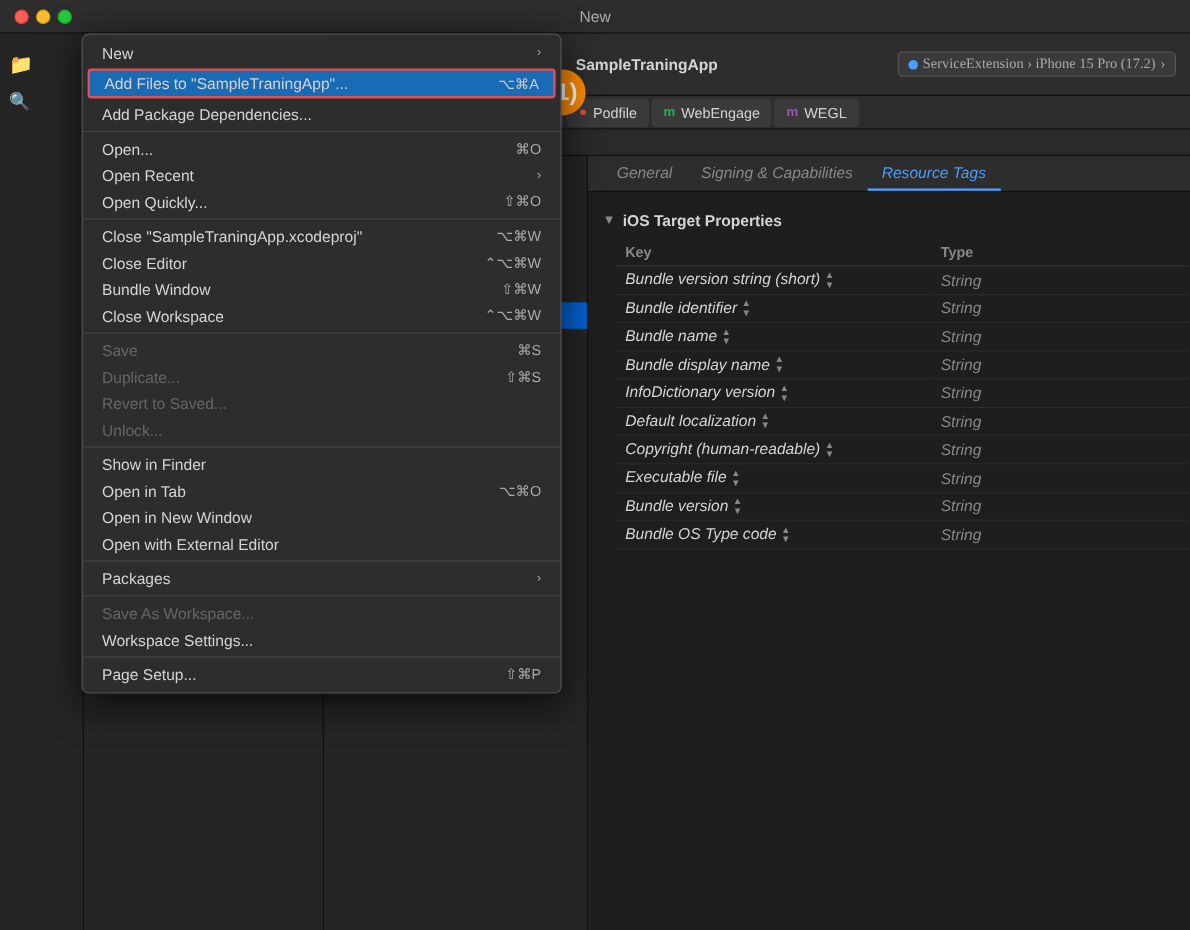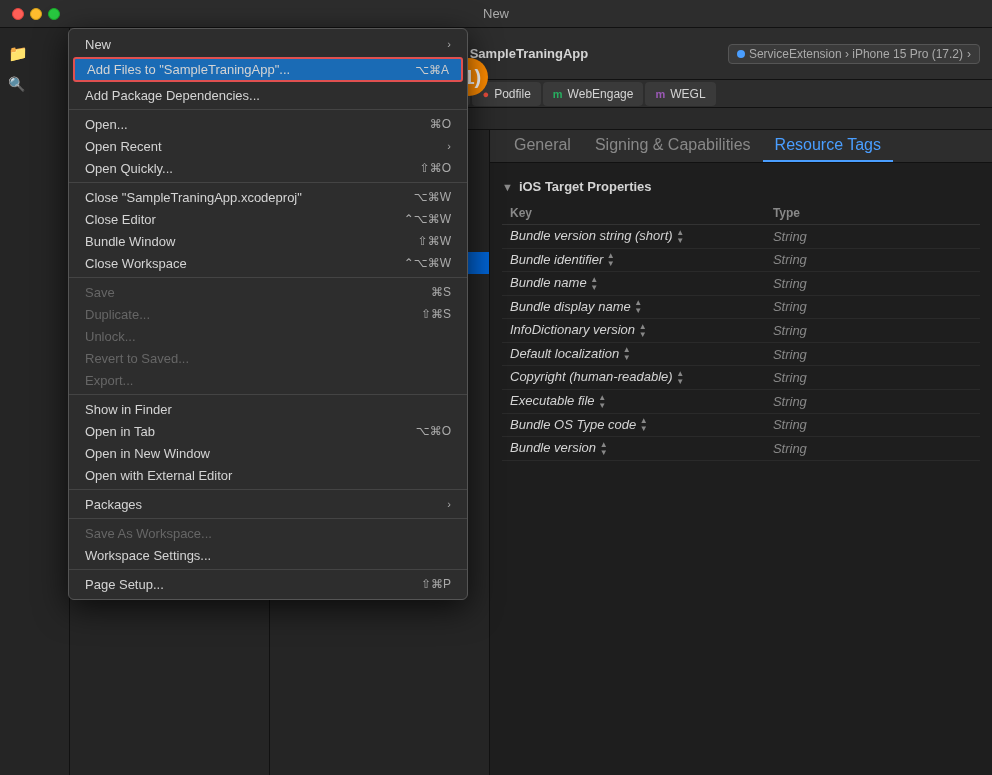--- a/index.html
+++ b/index.html
@@ -150,20 +150,21 @@
     .device-badge {
       background: #3a3a3a;
       border: 1px solid #555;
       border-radius: 4px;
       padding: 2px 8px;
       font-size: 12px;
       color: #aaa;
       display: flex;
       align-items: center;
       gap: 4px;
+      font-family: Liberation Serif, serif;
     }
     .device-dot {
       width: 8px;
       height: 8px;
       border-radius: 50%;
       background: #4a9eff;
     }
 
     
     .tab-bar {
@@ -260,24 +261,25 @@
       flex-direction: column;
     }
     .inspector-tabs {
       display: flex;
       background: #2d2d2d;
       border-bottom: 1px solid #111;
       padding: 0 12px;
     }
     .inspector-tab {
       padding: 6px 12px;
-      font-size: 16px;
+      font-size: 13px;
       color: #888;
       cursor: pointer;
       border-bottom: 2px solid transparent;
+      font-style: italic;
     }
     .inspector-tab.active {
       color: #4a9eff;
       border-bottom-color: #4a9eff;
     }
     .inspector-content {
       flex: 1;
       padding: 12px;
       overflow: auto;
     }
@@ -290,20 +292,21 @@
       font-weight: 600;
       color: #d4d4d4;
     }
     .section-toggle {
       color: #888;
       font-size: 11px;
     }
     .properties-table {
       width: 100%;
       border-collapse: collapse;
+      margin-left: 11px;
     }
     .properties-table th {
       text-align: left;
       padding: 4px 8px;
       font-size: 12px;
       font-weight: 600;
       color: #888;
       border-bottom: 1px solid #333;
     }
     .properties-table td {
@@ -533,30 +536,30 @@
               <tr class="table-row">
                 <td>Executable file
                   <span class="stepper-btn">
                       <span>▲</span>
                       <span>▼</span>
                     </span>
                 </td>
                 <td>String</td>
               </tr>
               <tr class="table-row">
+                <td>Bundle version
+                  <span class="stepper-btn">
+                      <span>▲</span>
+                      <span>▼</span>
+                    </span>
+                </td>
+                <td>String</td>
+              </tr>
+              <tr class="table-row">
                 <td>Bundle OS Type code
-                  <span class="stepper-btn">
-                      <span>▲</span>
-                      <span>▼</span>
-                    </span>
-                </td>
-                <td>String</td>
-              </tr>
-              <tr class="table-row">
-                <td>Bundle version
                   <span class="stepper-btn">
                       <span>▲</span>
                       <span>▼</span>
                     </span>
                 </td>
                 <td>String</td>
               </tr>
             </tbody>
           </table>
         </div>
@@ -613,27 +616,24 @@
   <div class="menu-separator"></div>
   <div class="menu-item disabled">
     <span>Save</span>
     <span class="menu-shortcut">⌘S</span>
   </div>
   <div class="menu-item disabled">
     <span>Duplicate...</span>
     <span class="menu-shortcut">⇧⌘S</span>
   </div>
   <div class="menu-item disabled">
+    <span>Revert to Saved...</span>
+  </div>
+  <div class="menu-item disabled">
     <span>Unlock...</span>
-  </div>
-  <div class="menu-item disabled">
-    <span>Revert to Saved...</span>
-  </div>
-  <div class="menu-item disabled">
-    <span>Export...</span>
   </div>
   <div class="menu-separator"></div>
   <div class="menu-item">
     <span>Show in Finder</span>
   </div>
   <div class="menu-item">
     <span>Open in Tab</span>
     <span class="menu-shortcut">⌥⌘O</span>
   </div>
   <div class="menu-item">

